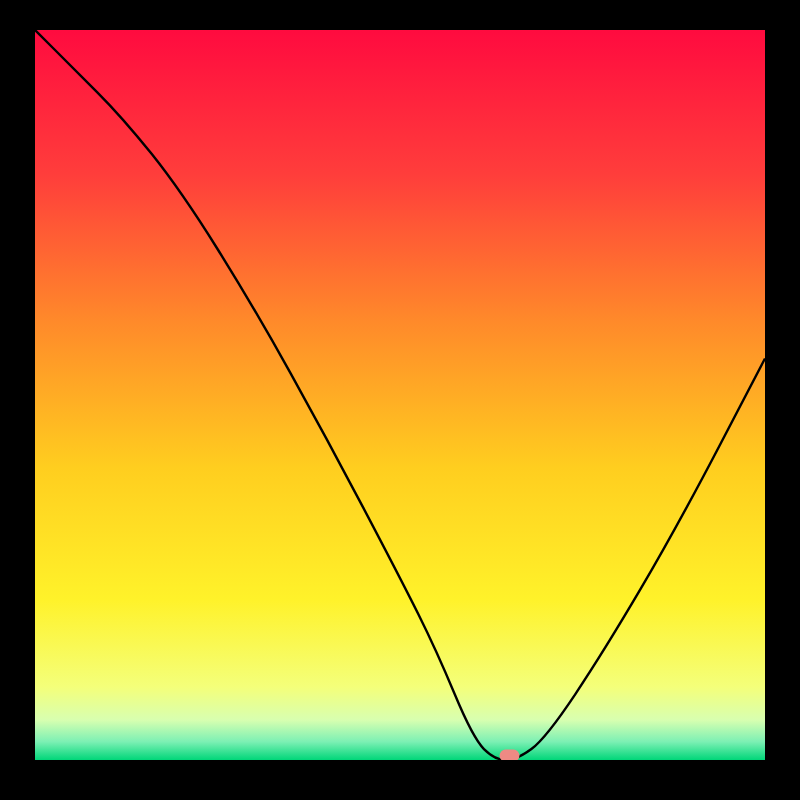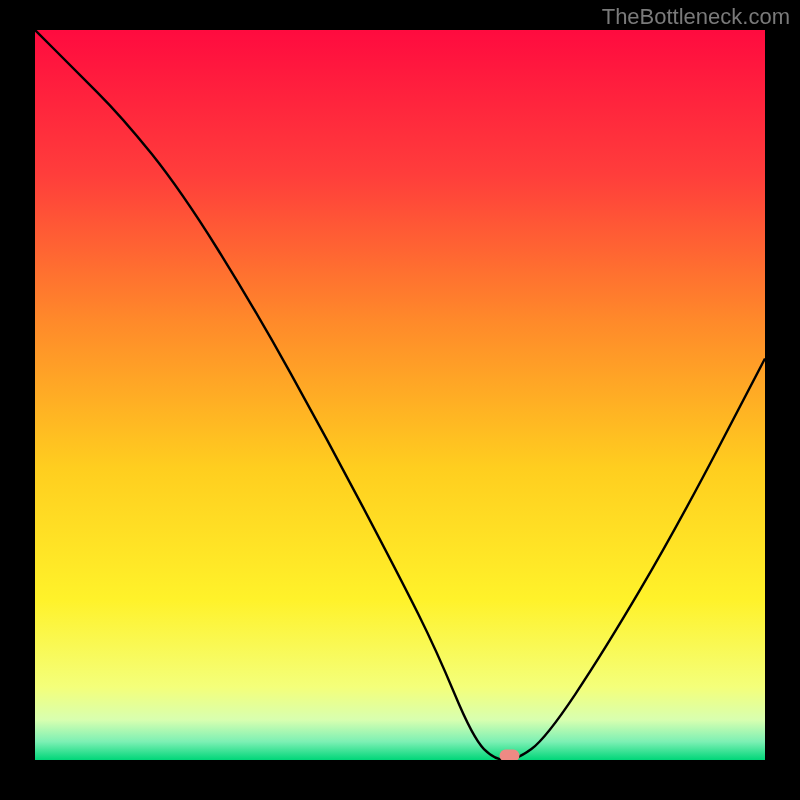--- a/index.html
+++ b/index.html
@@ -32,21 +32,20 @@
     width: 730px;
     height: 730px;
     overflow: hidden;
   }
   
 </style>
 </head>
 <body>
 
 <div class="frame">
-  <div class="watermark">TheBottleneck.com</div>
 
   <div class="plot-area">
     <svg id="chart-svg" width="730" height="730" viewBox="0 0 730 730" preserveAspectRatio="none">
       <defs>
         <linearGradient id="bg-grad" x1="0" y1="0" x2="0" y2="1">
             <stop offset="0.00%" stop-color="#ff0b3f"></stop>
             <stop offset="20.00%" stop-color="#ff3e3b"></stop>
             <stop offset="40.00%" stop-color="#ff8a2a"></stop>
             <stop offset="60.00%" stop-color="#ffce1f"></stop>
             <stop offset="78.00%" stop-color="#fff22a"></stop>

